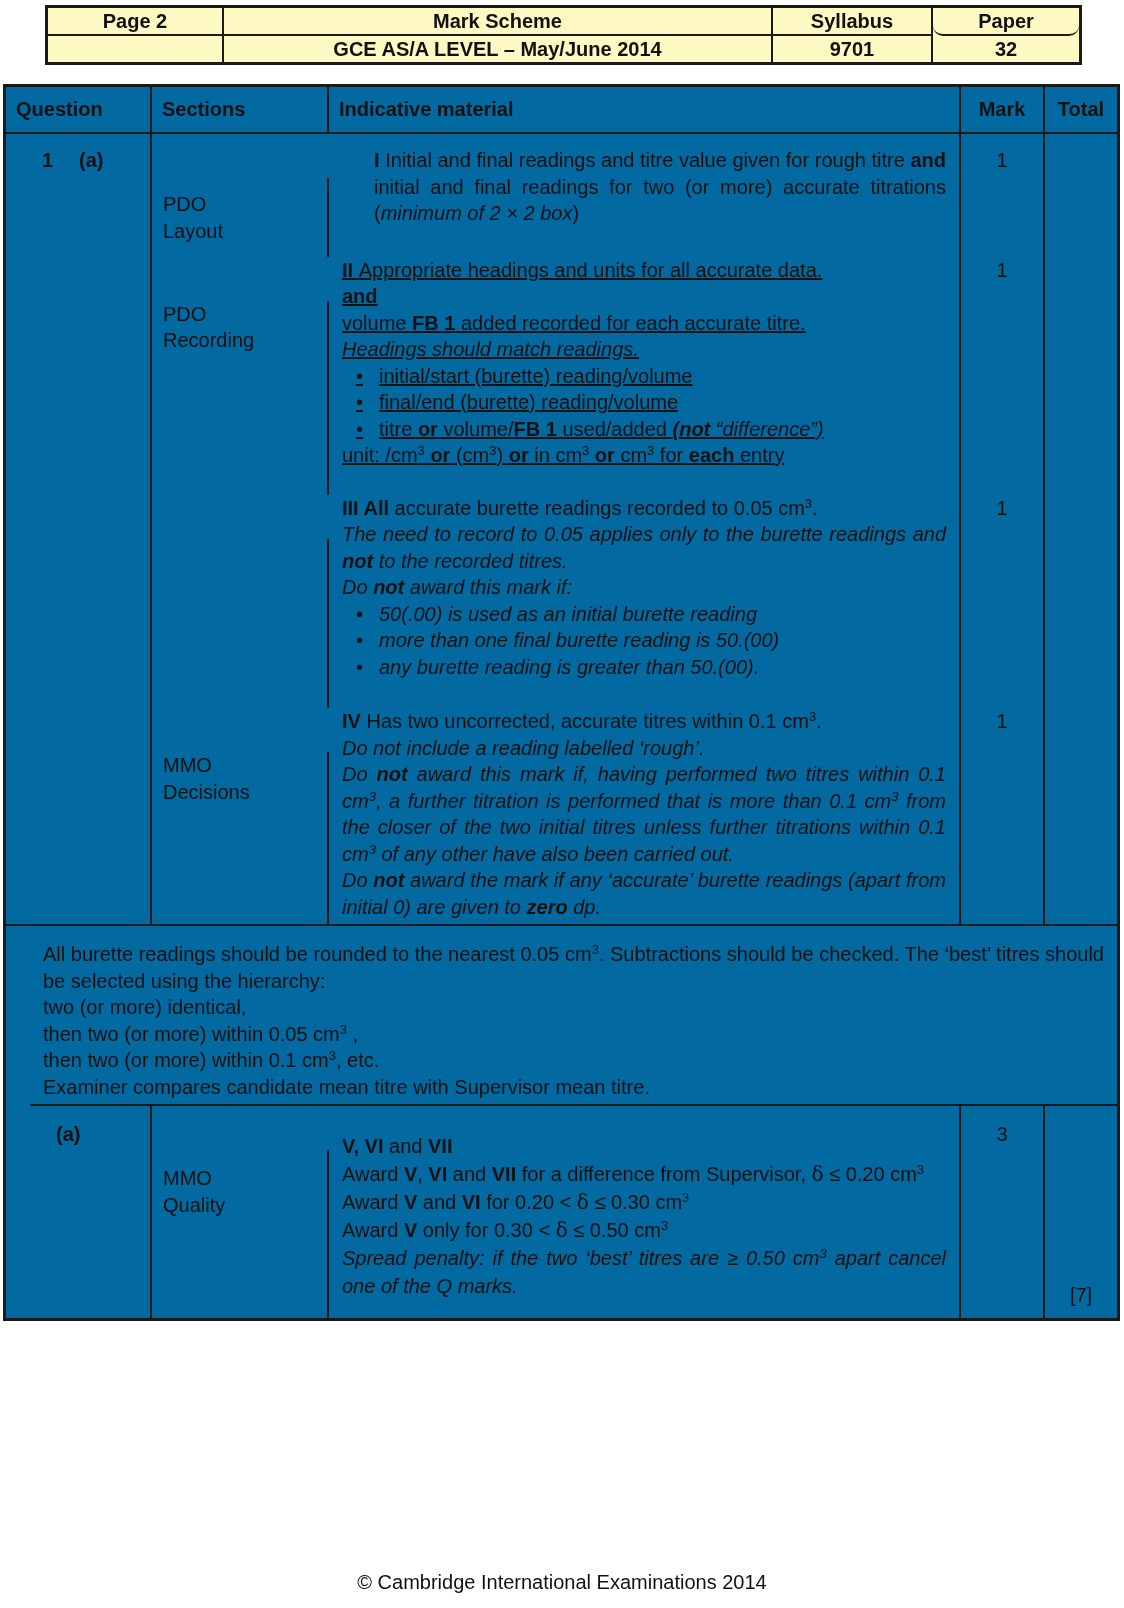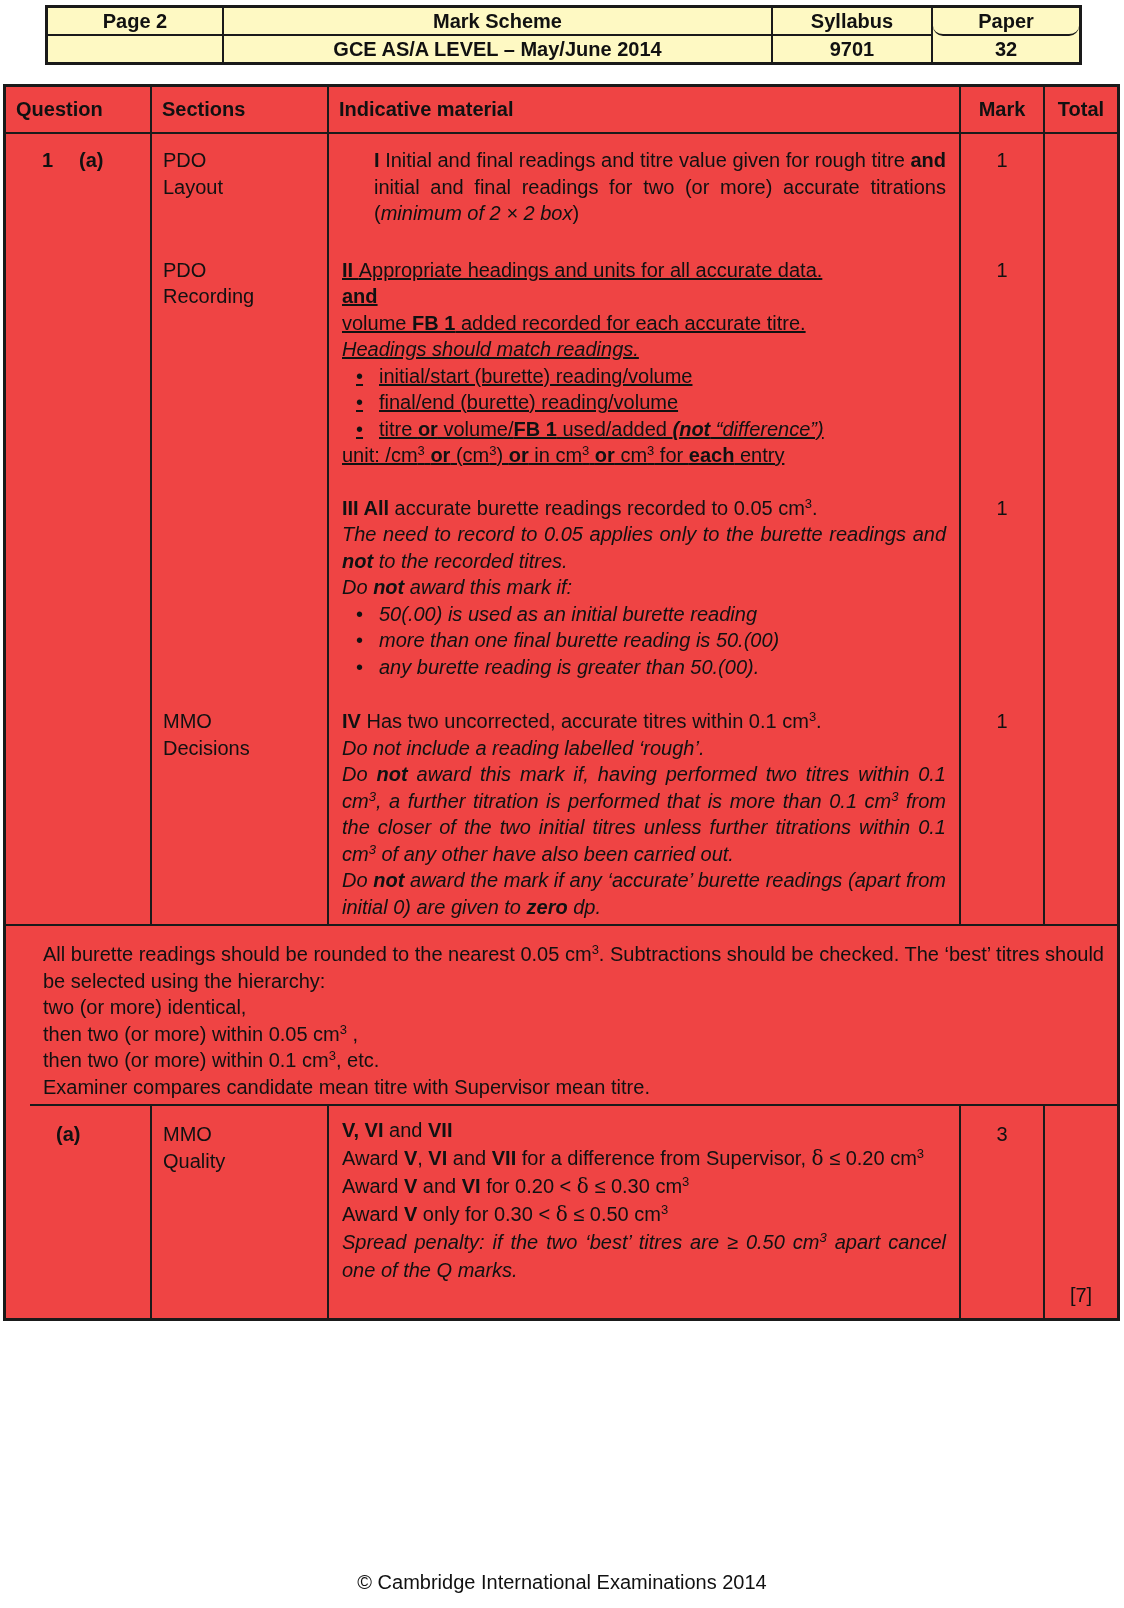--- a/index.html
+++ b/index.html
@@ -7,39 +7,39 @@
     width:1124px; height:1608px; position:relative; background:#ffffff;
     font-family:"Liberation Sans","DejaVu Sans",sans-serif;
     color:#111; font-size:20px; line-height:26.5px;
   }
   .b { font-weight:bold; }
   .i { font-style:italic; }
   .sup { font-size:13px; position:relative; top:-7px; line-height:0; }
   .sym { font-family:"DejaVu Serif","Liberation Serif",serif; }
   .para { margin:0; }
   .justify { text-align:justify; }
-  .pre { white-space:pre-line; }
+  .pre { white-space:pre-line;margin-top:44px; }
 
   
   .doc-header {
     position:absolute; left:45px; top:5px; width:1037px;
     border:3px solid #1a1a1a; box-sizing:border-box; background:#fef9c3;
   }
   .dh-row { display:grid; grid-template-columns:176px 549px 160px 1fr; }
   .dh-row.first .dh-cell { border-bottom:2px solid #1a1a1a; }
   .dh-cell {
     border-right:2px solid #1a1a1a; height:26px; box-sizing:content-box;
     display:flex; align-items:center; justify-content:center; font-weight:bold;
   }
   .dh-cell.last { border-right:none;border-radius:10px; }
 
   
   .main-table {
     position:absolute; left:3px; top:84px; width:1117px;
-    border:3px solid #1a1a1a; box-sizing:border-box; background:#ef4444;
+    border:3px solid #1a1a1a; box-sizing:border-box; background:#0369a1;
   }
   .grid5 { display:grid; grid-template-columns:146px 177px 632px 84px 1fr; }
   .vline { border-right:2px solid #1a1a1a; box-sizing:border-box; }
   .hline-b { border-bottom:2px solid #1a1a1a; }
 
   .hcell { height:45px; display:flex; align-items:center; padding:0 10px; font-weight:bold; }
   .hcell.center { justify-content:center; padding:0; }
 
   .cq { grid-column:1; padding:13px 0 0 13px; font-weight:bold; }
   .qnum { display:inline-block; width:37px; }
@@ -58,21 +58,21 @@
   .bullet { display:flex; }
   .dot { flex:0 0 37px; padding-left:14px; box-sizing:border-box; }
   .btext { flex:1; }
 
   .note-row {
     border-bottom:2px solid #1a1a1a; padding:15px 13px 2px 13px;
     min-height:180px; box-sizing:border-box; line-height:26.5px;margin-left:24px;
   }
 
   .row2 { min-height:212px; }
-  .row2 .ci { line-height:28px; padding-top:10px; }
+  .row2 .ci { line-height:28px; padding-top:26px; }
   .row2 .cq, .row2 .cs, .row2 .cm { padding-top:15px; }
   .row2 .ct { display:flex; align-items:flex-end; justify-content:center; padding-bottom:10px; }
 
   .footer { position:absolute; top:1569px; left:0; width:100%; text-align:center; }
 </style>
 </head>
 <body>
 
 <div class="doc-header">
   <div class="dh-row first">

